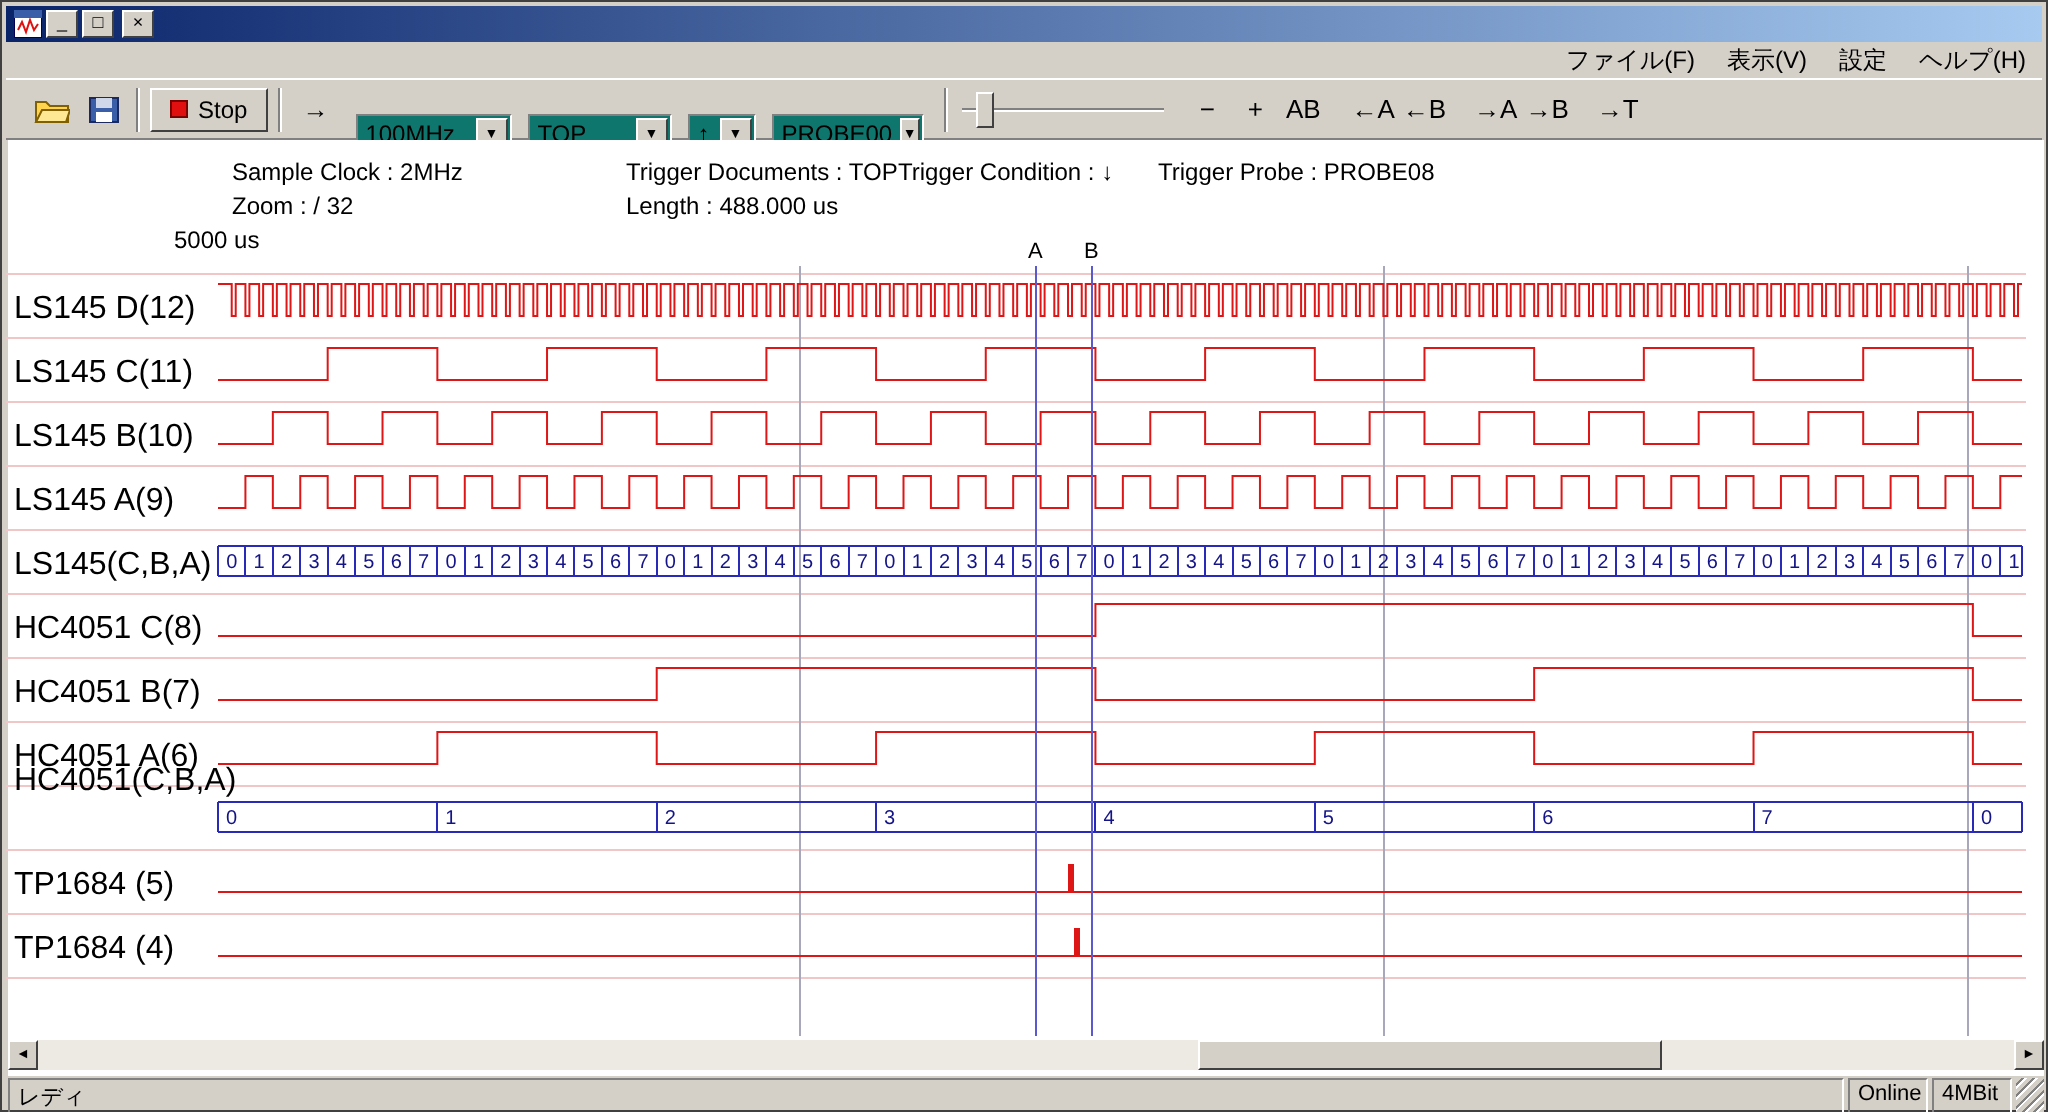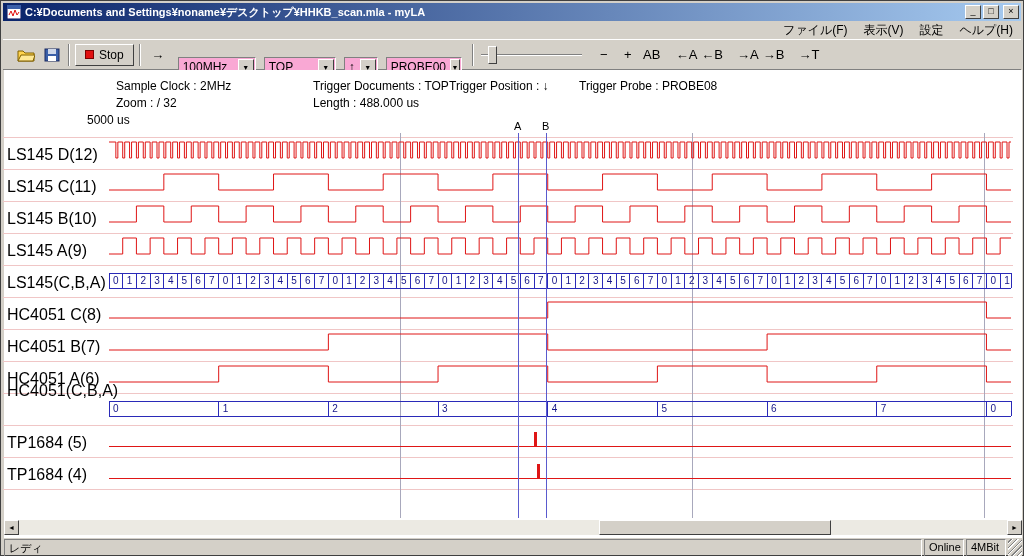--- a/index.html
+++ b/index.html
@@ -23,21 +23,21 @@
   
   .toolbar{position:absolute;left:2px;top:38px;width:1018px;height:31px;display:flex;align-items:center;
     border-top:1px solid #fff;border-bottom:1px solid #808080;font-size:12px;}
   .tb-icon{width:22px;height:22px;display:flex;align-items:center;justify-content:center;}
   .tb-sep{width:2px;height:22px;border-left:1px solid #808080;border-right:1px solid #fff;margin:0 5px;}
   .stop-btn{height:22px;display:flex;align-items:center;gap:5px;padding:0 9px;background:#d4d0c8;
     border:1px solid;border-color:#fff #404040 #404040 #fff;font-size:12px;}
   .stop-square{width:9px;height:9px;background:#e01010;border:1px solid #7a0000;}
   .tb-btn{height:22px;min-width:24px;display:flex;align-items:center;justify-content:center;
     background:transparent;border:none;font-size:13px;color:#000;padding:0 2px;}
-  .combo{height:21px;background:#f9a8d4;border:1px solid;border-color:#808080 #fff #fff #808080;
+  .combo{height:21px;background:#0f766e;border:1px solid;border-color:#808080 #fff #fff #808080;
     display:flex;align-items:center;margin-top:25px;}
   .combo-text{flex:1;padding:0 4px;font-size:12px;white-space:nowrap;}
   .combo-btn{width:16px;height:17px;margin-right:1px;background:#d4d0c8;border:1px solid;
     border-color:#fff #404040 #404040 #fff;font-size:7px;display:flex;align-items:center;justify-content:center;}
   .slider{position:relative;width:105px;height:22px;}
   .slider-track{position:absolute;left:2px;right:2px;top:10px;height:2px;background:#808080;border-bottom:1px solid #fff;}
   .slider-thumb{position:absolute;left:9px;top:2px;width:9px;height:18px;background:#d4d0c8;
     border:1px solid;border-color:#fff #404040 #404040 #fff;}
 
   
@@ -72,21 +72,20 @@
 <body>
 
 <div id="win">
 
   <div class="titlebar">
     <svg class="app-icon" viewBox="0 0 14 14">
       <rect x="0" y="0" width="14" height="14" fill="#ffffff" stroke="#000055"></rect>
       <rect x="0" y="0" width="14" height="4" fill="#3a5fa8"></rect>
       <path d="M2,10 L4,6 6,11 8,5 10,10 12,7" stroke="#e01010" fill="none" stroke-width="1"></path>
     </svg>
-    <div class="title-text">C:¥Documents and Settings¥noname¥デスクトップ¥HHKB_scan.mla - myLA</div>
     <div class="win-btn">_</div>
     <div class="win-btn">□</div>
     <div class="win-btn close">×</div>
   </div>
 
   <div class="menubar">
     <span class="menu-item">ファイル(F)</span>
     <span class="menu-item">表示(V)</span>
     <span class="menu-item">設定</span>
     <span class="menu-item">ヘルプ(H)</span>
@@ -141,21 +140,21 @@
     <button class="tb-btn">←B</button>
     <button class="tb-btn" style="margin-left:10px">→A</button>
     <button class="tb-btn">→B</button>
     <button class="tb-btn" style="margin-left:10px">→T</button>
   </div>
 
   <div class="client"></div>
 
   <span class="info" id="inf-sc">Sample Clock : 2MHz</span>
   <span class="info" id="inf-tp">Trigger Documents : TOP</span>
-  <span class="info" id="inf-tc">Trigger Position : ↓</span>
+  <span class="info" id="inf-tc">Trigger Condition : ↓</span>
   <span class="info" id="inf-tpr">Trigger Probe : PROBE08</span>
   <span class="info" id="inf-zoom">Zoom : /  32</span>
   <span class="info" id="inf-len">Length : 488.000 us</span>
   <span id="time-label">5000 us</span>
 
   <svg id="wave-svg" width="1024" height="556">
       <line x1="2" y1="136" x2="1012" y2="136" stroke="#f0c6c6" stroke-width="1" shape-rendering="crispEdges"></line>
       <line x1="2" y1="168" x2="1012" y2="168" stroke="#f0c6c6" stroke-width="1" shape-rendering="crispEdges"></line>
       <line x1="2" y1="200" x2="1012" y2="200" stroke="#f0c6c6" stroke-width="1" shape-rendering="crispEdges"></line>
       <line x1="2" y1="232" x2="1012" y2="232" stroke="#f0c6c6" stroke-width="1" shape-rendering="crispEdges"></line>

